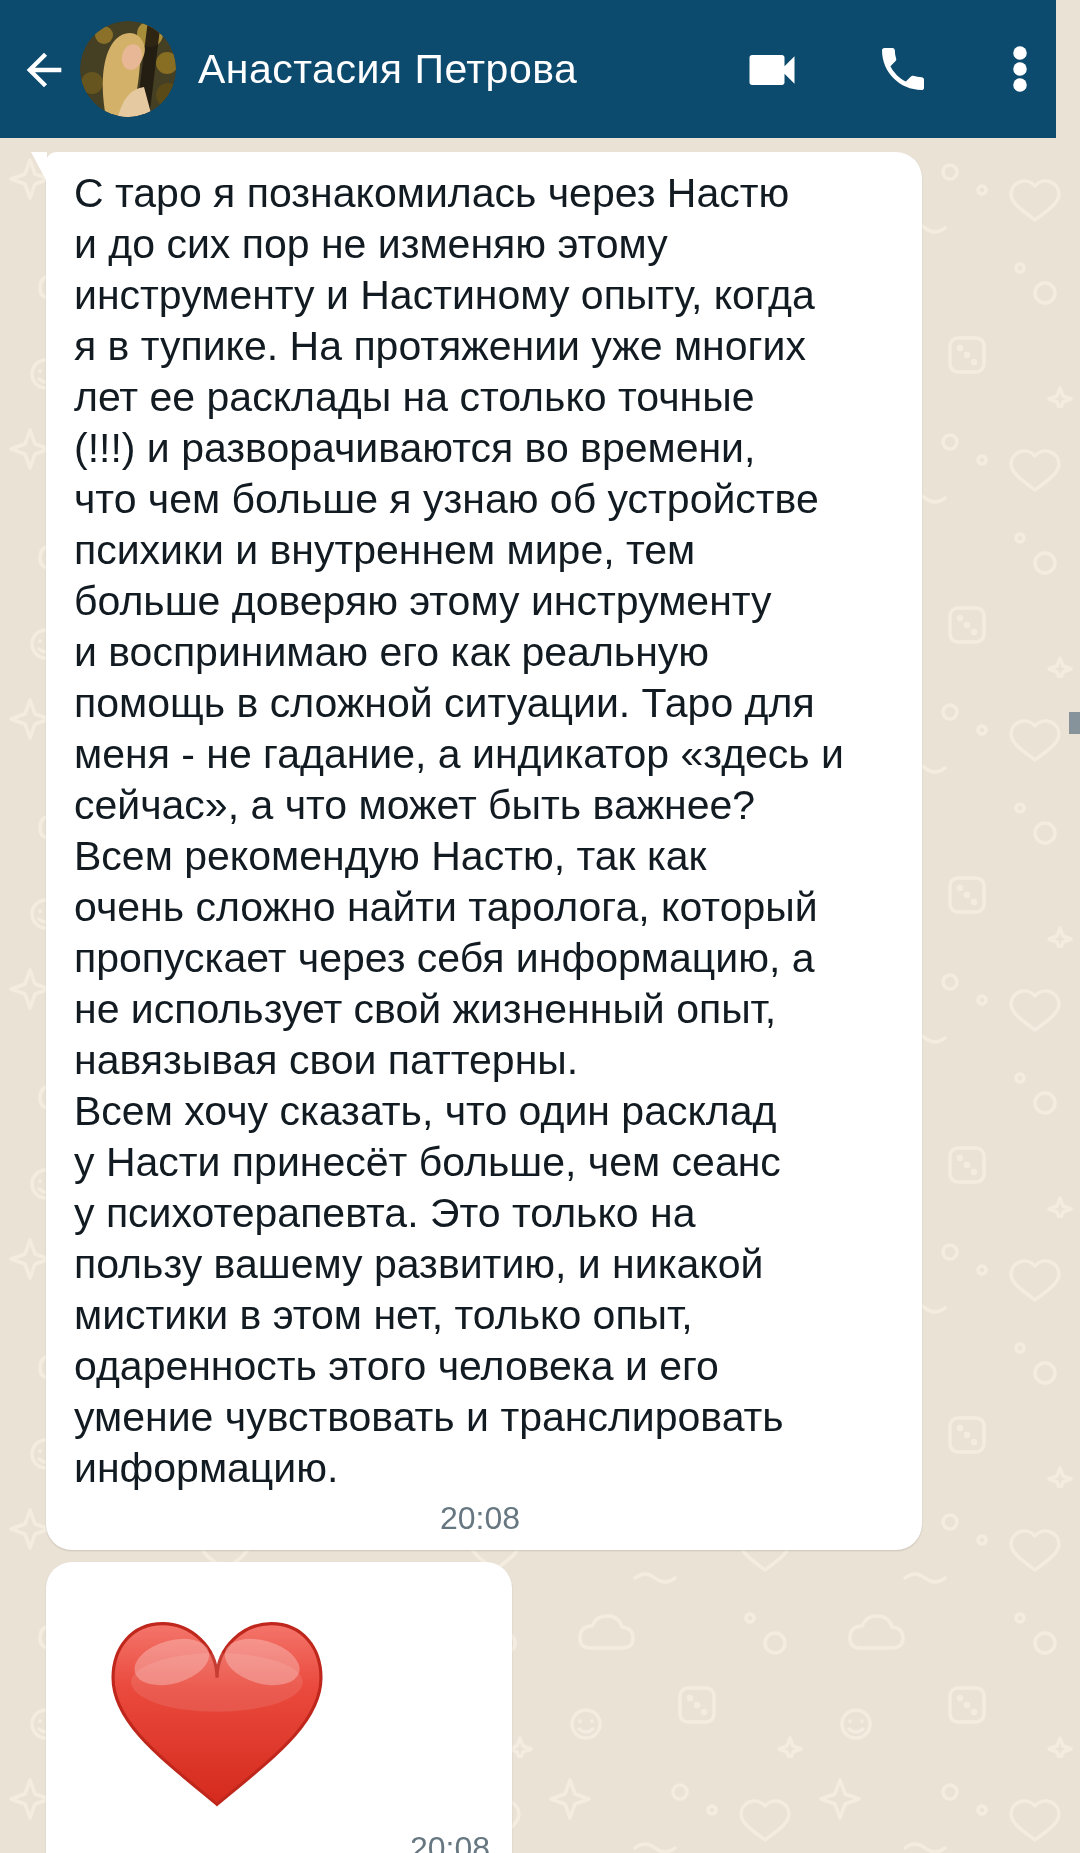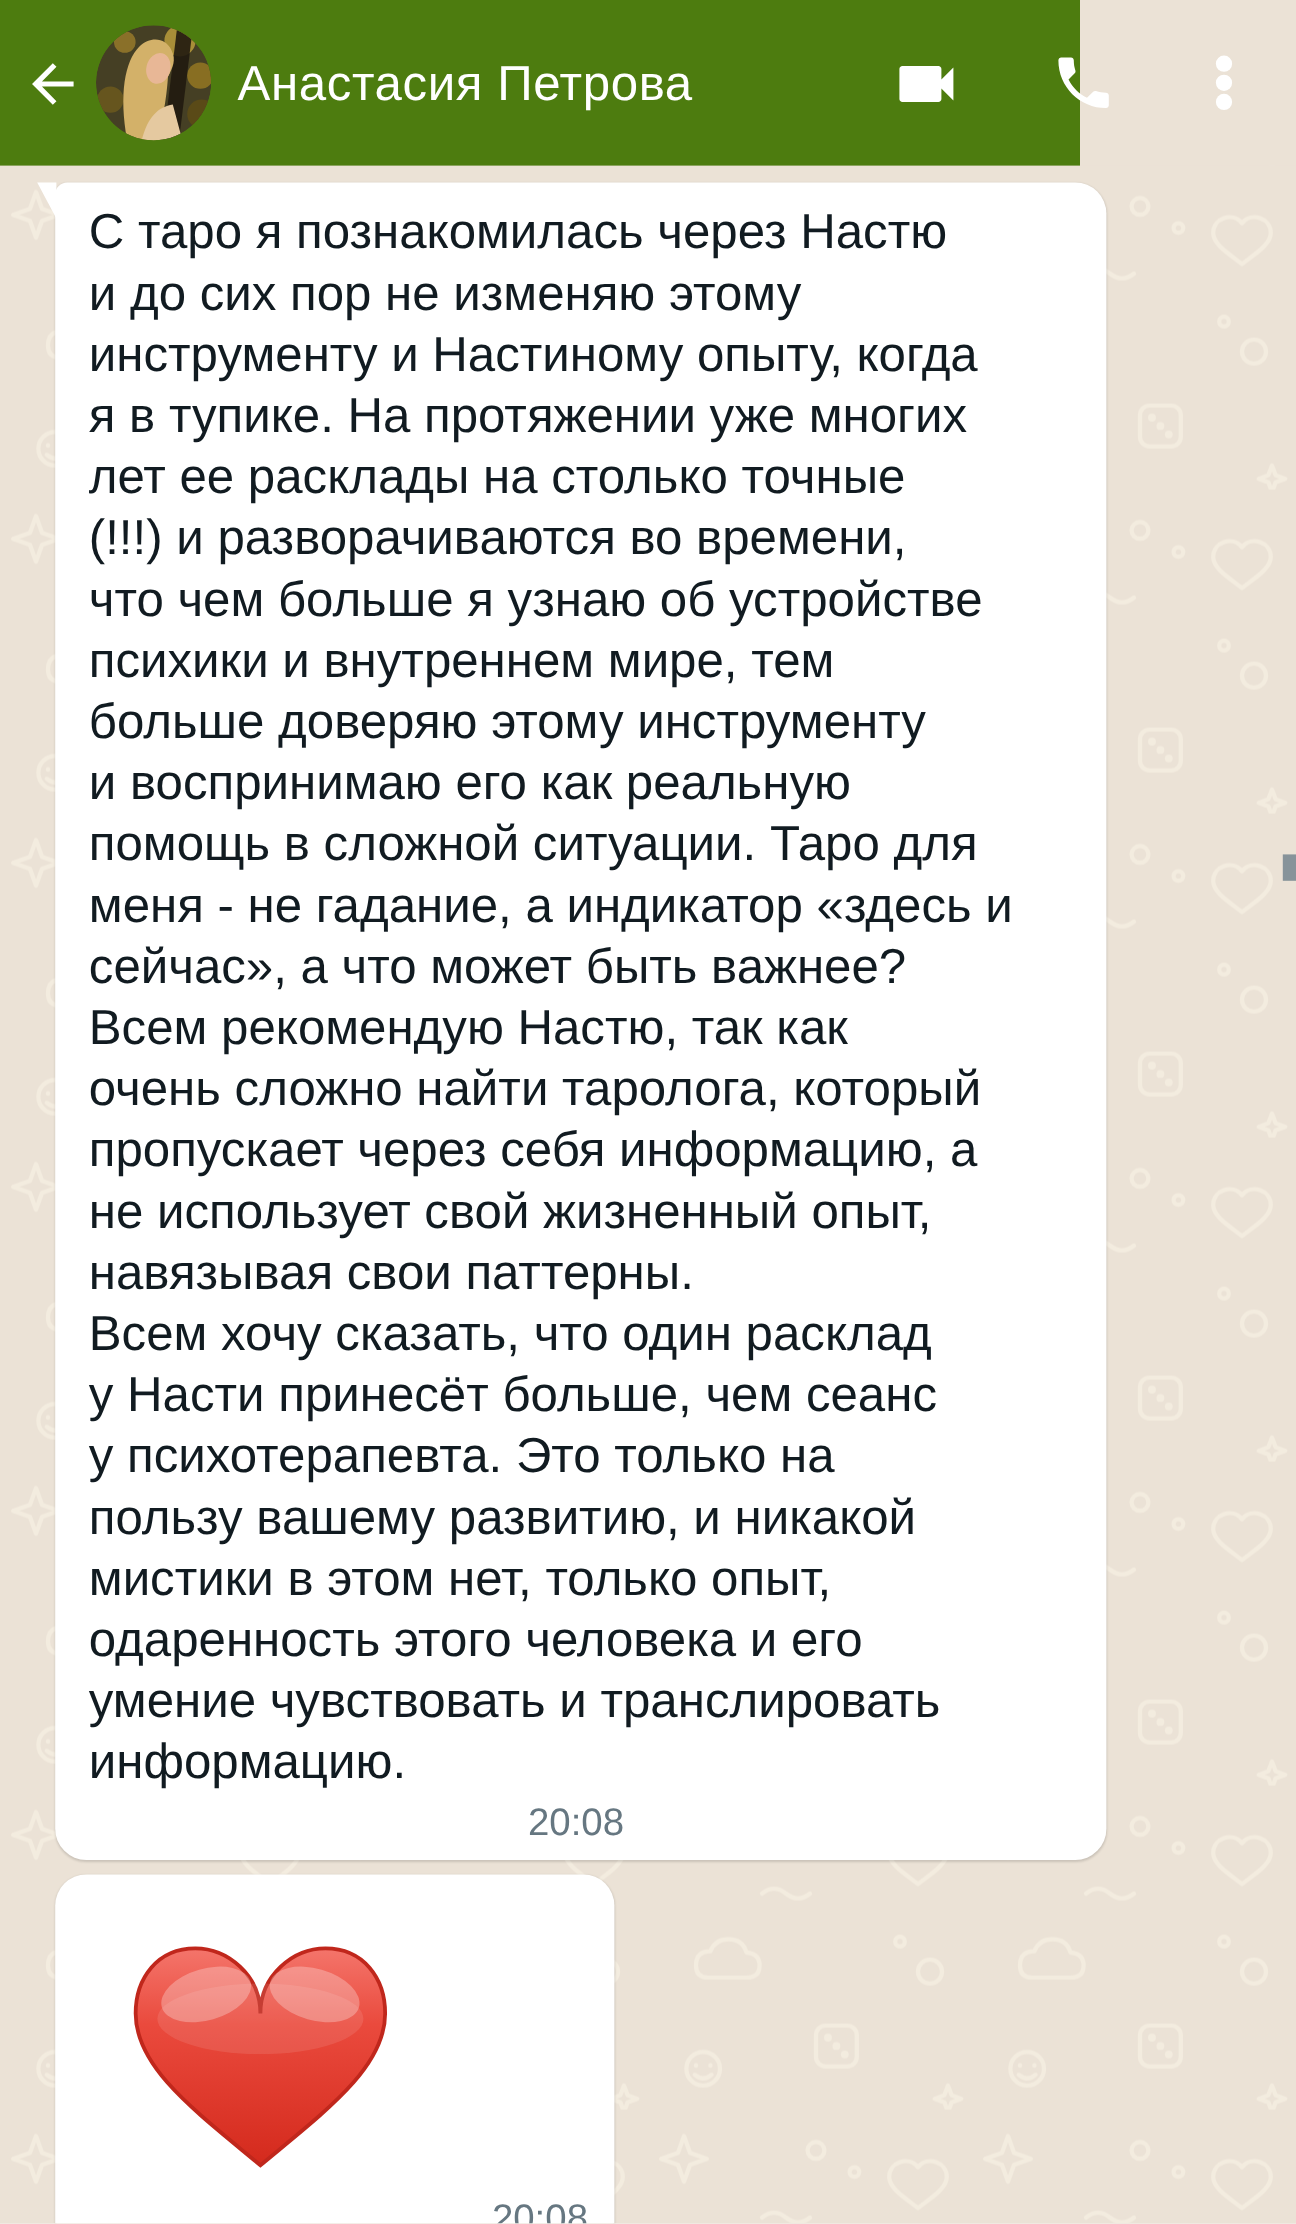--- a/index.html
+++ b/index.html
@@ -5,22 +5,22 @@
   html,body{margin:0;padding:0;}
   body{
     width:1080px;height:1853px;overflow:hidden;
     font-family:"Liberation Sans","DejaVu Sans",sans-serif;
     background:#ebe2d6;
   }
   .screen{position:relative;width:1080px;height:1853px;}
 
   
   .chat-header{
-    position:absolute;top:0;left:0;width:900px;height:138px;
-    background:#4d7c0f;z-index:10;
+    position:absolute;top:0;left:0;width:1056px;height:138px;
+    background:#0c4a6e;z-index:10;
   }
   .hbtn{position:absolute;background:none;border:none;padding:0;margin:0;cursor:pointer;}
   .back-btn{left:14px;top:40px;width:60px;height:60px;}
   .avatar{
     position:absolute;left:80px;top:21px;width:96px;height:96px;
     border-radius:50%;overflow:hidden;cursor:pointer;
   }
   .contact-name{
     position:absolute;left:198px;top:0;height:138px;line-height:138px;
     color:#ffffff;font-size:41px;font-weight:500;letter-spacing:.5px;

